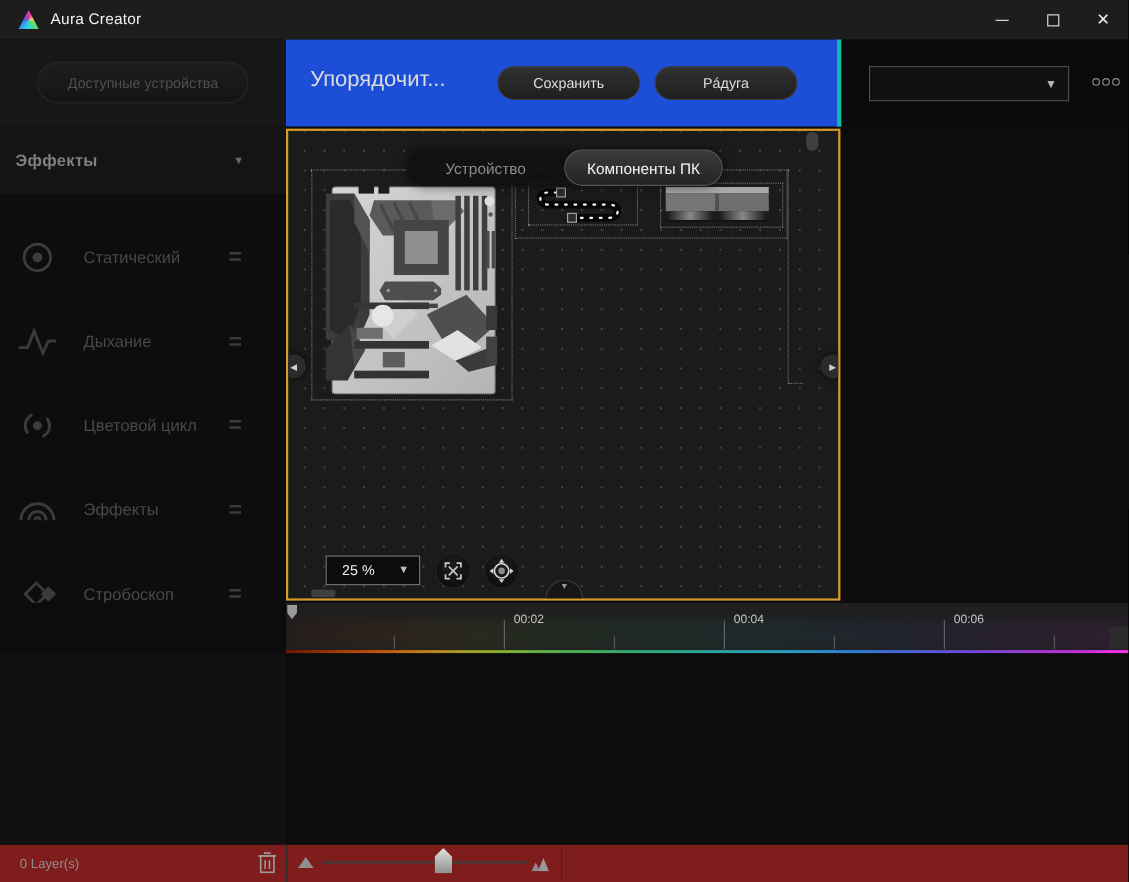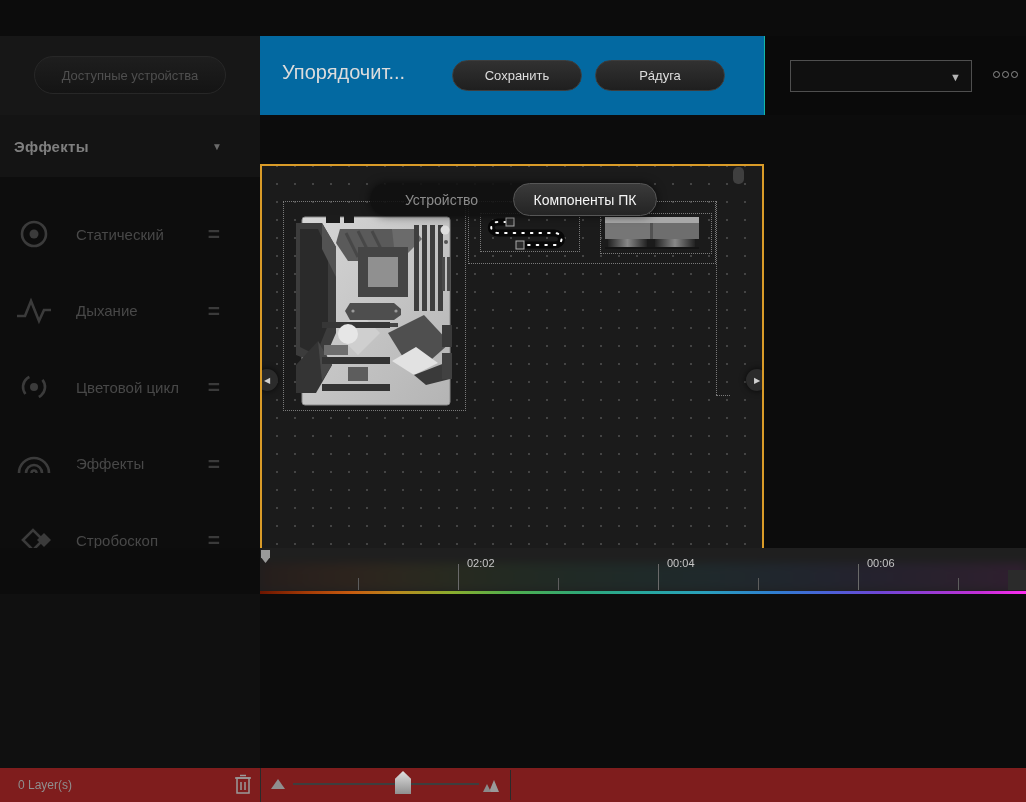--- a/index.html
+++ b/index.html
@@ -30,39 +30,39 @@
   .effects-header .tri { position:absolute; right:38px; color:#6a6a6a; font-size:10px; }
   .effects-list { position:absolute; left:0; top:177px; width:260px; height:371px; background:#0d0d0d;
                   padding-top:19px; overflow:hidden; }
   .effect-item { position:relative; height:76.5px; display:flex; align-items:center; }
   .effect-icon { position:absolute; left:14px; width:40px; height:40px; }
   .effect-label { position:absolute; left:76px; font-size:15px; color:#484848; }
   .effect-handle { position:absolute; right:40px; font-size:21px; color:#3a3a3a; font-weight:bold; }
   .fx-stroke { stroke:#3b3b3b; fill:none; stroke-width:2.6; }
 
   
-  .topbar { position:absolute; left:260px; top:36px; width:505px; height:79px; background:#0369a1;
-            border-right:1px solid #14b8a6; }
+  .topbar { position:absolute; left:260px; top:36px; width:505px; height:79px; background:#1d4ed8;
+            border-right:4px solid #14b8a6; }
   .page-title { position:absolute; left:22px; top:25px; font-size:20px; color:#dcdcdc; }
   .pillbtn { position:absolute; top:24px; width:130px; height:31px; border-radius:16px;
              background:linear-gradient(#313131,#1f1f1f); border:1px solid #3d3d3d; color:#dedede;
              font-size:13px; display:flex; align-items:center; justify-content:center; }
   .save-btn { left:192px; } .cancel-btn { left:335px; }
   .topright { position:absolute; left:765px; top:36px; width:261px; height:79px; background:#0a0a0a; }
   .preset-select { position:absolute; left:25px; top:24px; width:182px; height:32px;
                    border:1px solid #4f4f4f; background:#101010; }
   .preset-select .tri { position:absolute; right:10px; top:10px; color:#b5b5b5; font-size:11px; }
   .dots3 { position:absolute; right:8px; top:35px; display:flex; gap:2px; }
   .dots3 span { width:7px; height:7px; border:1.5px solid #8f8f8f; border-radius:50%; display:block; }
 
   
   .canvas { position:absolute; left:260px; top:117px; width:504px; height:429px;
             border:2px solid #d99b28; background-color:#1b1b1b; overflow:hidden;
             background-image:radial-gradient(circle, rgba(110,110,110,.5) .9px, transparent 1.3px);
-            background-size:18px 18px; background-position:6px 9px;margin-top:47px; }
+            background-size:18px 18px; background-position:6px 9px; }
   .dash { position:absolute; border:1px dotted #7a7a7a; }
   .dline-v { position:absolute; border-left:1px dotted #7a7a7a; }
   .dline-h { position:absolute; border-top:1px dotted #7a7a7a; }
   .tabs { position:absolute; left:108px; top:17px; height:33px; display:flex; border-radius:17px;
           background:rgba(16,16,16,.88); box-shadow:0 0 10px rgba(0,0,0,.6); }
   .tab { width:143px; display:flex; align-items:center; justify-content:center; font-size:14px;
          color:#8c8c8c; border-radius:17px; }
   .tab.active { width:144px; background:linear-gradient(#3a3a3a,#242424); border:1px solid #565656;
                 color:#f5f5f5; }
   .mobo-svg { position:absolute; left:34px; top:49px; }
@@ -119,20 +119,33 @@
   .slider-track { position:absolute; left:293px; top:15px; width:186px; height:2px; background:#3e3e3e; }
   .slider-handle { position:absolute; left:395px; top:3px; width:16px; height:23px;
                    background:linear-gradient(#e0e0e0,#8f8f8f); clip-path:polygon(50% 0,100% 34%,100% 100%,0 100%,0 34%); }
   .mountains { position:absolute; left:483px; top:6px; width:24px; height:18px; }
 </style>
 </head>
 <body>
 
 <div class="app">
 
+  <div class="titlebar">
+    <div class="logo"></div>
+    <span class="apptitle">Aura Creator</span>
+    <div class="wincontrols">
+      <div class="winbtn">
+          <div class="minimize-glyph"></div>
+        </div>
+      <div class="winbtn">
+          <div class="maximize-glyph"></div>
+        </div>
+      <div class="winbtn close-glyph">✕</div>
+    </div>
+  </div>
 
   <div class="device-area">
     <div class="devices-btn">Доступные устройства</div>
   </div>
 
   <div class="effects-header">
     <span class="hdr">Эффекты</span>
     <span class="tri">▼</span>
   </div>
 
@@ -308,21 +321,21 @@
       </svg>
     </div>
     <div class="collapse-bump">▼</div>
   </div>
 
 
   <div class="ruler">
     <div class="glow"></div>
     <div class="tick minor" style="left:98px;"></div>
     <div class="tick major" style="left:198px;"></div>
-    <span class="tick-label" style="left:207px;">02:02</span>
+    <span class="tick-label" style="left:207px;">00:02</span>
     <div class="tick minor" style="left:298px;"></div>
     <div class="tick major" style="left:398px;"></div>
     <span class="tick-label" style="left:407px;">00:04</span>
     <div class="tick minor" style="left:498px;"></div>
     <div class="tick major" style="left:598px;"></div>
     <span class="tick-label" style="left:607px;">00:06</span>
     <div class="tick minor" style="left:698px;"></div>
     <div class="ruler-corner"></div>
     <div class="grad-strip"></div>
     <div class="playhead"></div>

